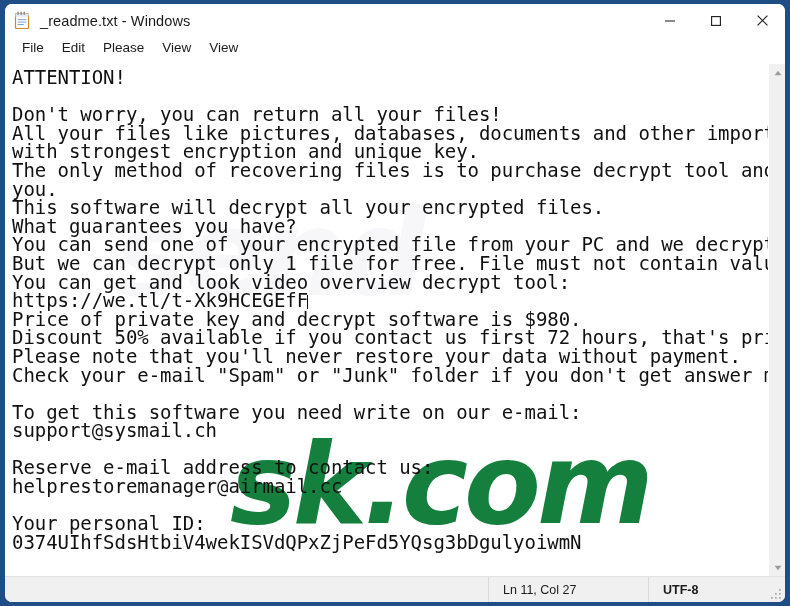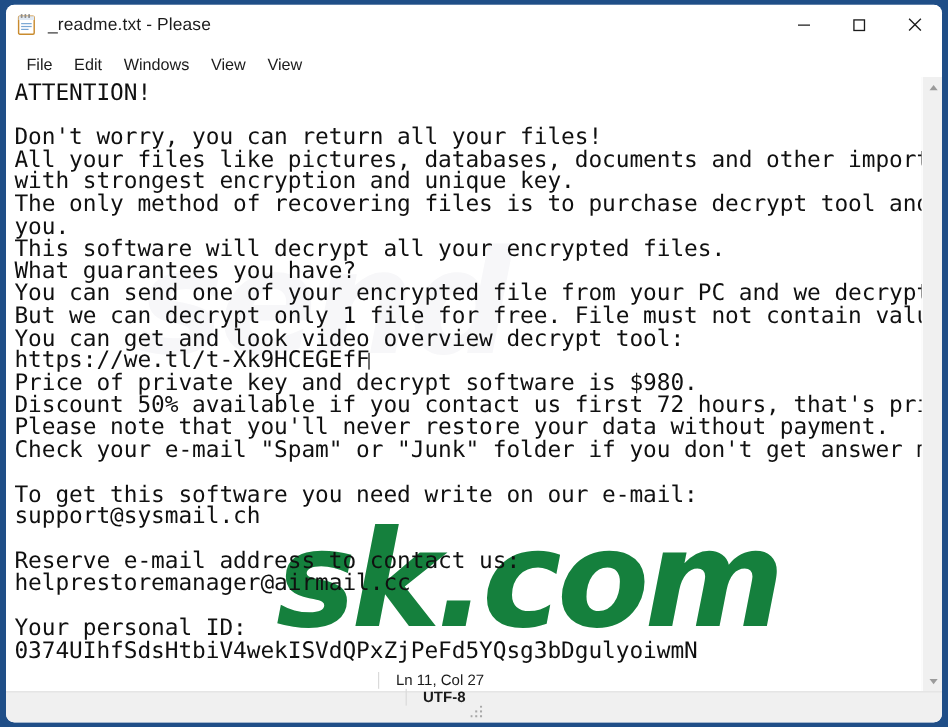--- a/index.html
+++ b/index.html
@@ -69,21 +69,21 @@
     flex: 0 0 auto;
   }
   .wbtn svg { display: block; }
 
   
   #menubar {
     height: 27px;
     min-height: 27px;
     background: #ffffff;
     display: flex;
-    align-items: flex-end;
+    align-items: flex-start;
     padding-left: 8px;
   }
   .menu-item {
     font-size: 13.5px;
     color: #1b1b1b;
     padding: 3px 9px;
     white-space: nowrap;
     border-radius: 3px;
   }
 
@@ -185,21 +185,20 @@
     height: 18px;
     min-height: 26px;
     background: #f0f0f0;
     border-top: 1px solid #e2e2e2;
     display: flex;
     align-items: center;
     justify-content: flex-end;
     position: relative;
     font-size: 12.5px;
     color: #1b1b1b;
-    flex-direction: column;
   }
   .status-cell {
     padding: 0 14px;
     height: 26px;
     display: flex;
     align-items: center;
     border-left: 1px solid #dadada;
     white-space: nowrap;
   }
   #status-ln { width: 160px; }
@@ -228,21 +227,21 @@
             <rect x="1.5" y="2.5" width="13" height="15" rx="1" fill="#ffffff" stroke="#c98b2e" stroke-width="1.2"></rect>
             <rect x="1.5" y="2.5" width="13" height="3.2" fill="#dfe9f5"></rect>
             <rect x="3.3" y="0.6" width="1.5" height="3.4" rx="0.7" fill="#8e8e8e"></rect>
             <rect x="6.4" y="0.6" width="1.5" height="3.4" rx="0.7" fill="#8e8e8e"></rect>
             <rect x="9.5" y="0.6" width="1.5" height="3.4" rx="0.7" fill="#8e8e8e"></rect>
             <rect x="3.6" y="8.2" width="8.8" height="1" fill="#7aa7d4"></rect>
             <rect x="3.6" y="10.6" width="8.8" height="1" fill="#7aa7d4"></rect>
             <rect x="3.6" y="13" width="6.2" height="1" fill="#7aa7d4"></rect>
           </svg>
         </span>
-        <span id="title-text">_readme.txt - Please</span>
+        <span id="title-text">_readme.txt - Windows</span>
       </div>
 
       <div class="wbtn" title="Minimize">
         <svg width="12" height="12" viewBox="0 0 12 12">
           <line x1="1" y1="6" x2="11" y2="6" stroke="#1b1b1b" stroke-width="1.1"></line>
         </svg>
       </div>
       <div class="wbtn" title="Maximize">
         <svg width="12" height="12" viewBox="0 0 12 12">
           <rect x="1.6" y="1.6" width="8.8" height="8.8" fill="none" stroke="#1b1b1b" stroke-width="1.1"></rect>
@@ -252,21 +251,21 @@
         <svg width="13" height="13" viewBox="0 0 13 13">
           <line x1="1.6" y1="1.6" x2="11.4" y2="11.4" stroke="#1b1b1b" stroke-width="1.1"></line>
           <line x1="11.4" y1="1.6" x2="1.6" y2="11.4" stroke="#1b1b1b" stroke-width="1.1"></line>
         </svg>
       </div>
     </div>
 
     <div id="menubar">
       <div class="menu-item">File</div>
       <div class="menu-item">Edit</div>
-      <div class="menu-item">Windows</div>
+      <div class="menu-item">Please</div>
       <div class="menu-item">View</div>
       <div class="menu-item">View</div>
     </div>
 
     <div id="editor-wrap">
 
       <div id="textarea">
         <div id="watermark2">send</div>
         <div id="watermark">sk.com</div>
 

